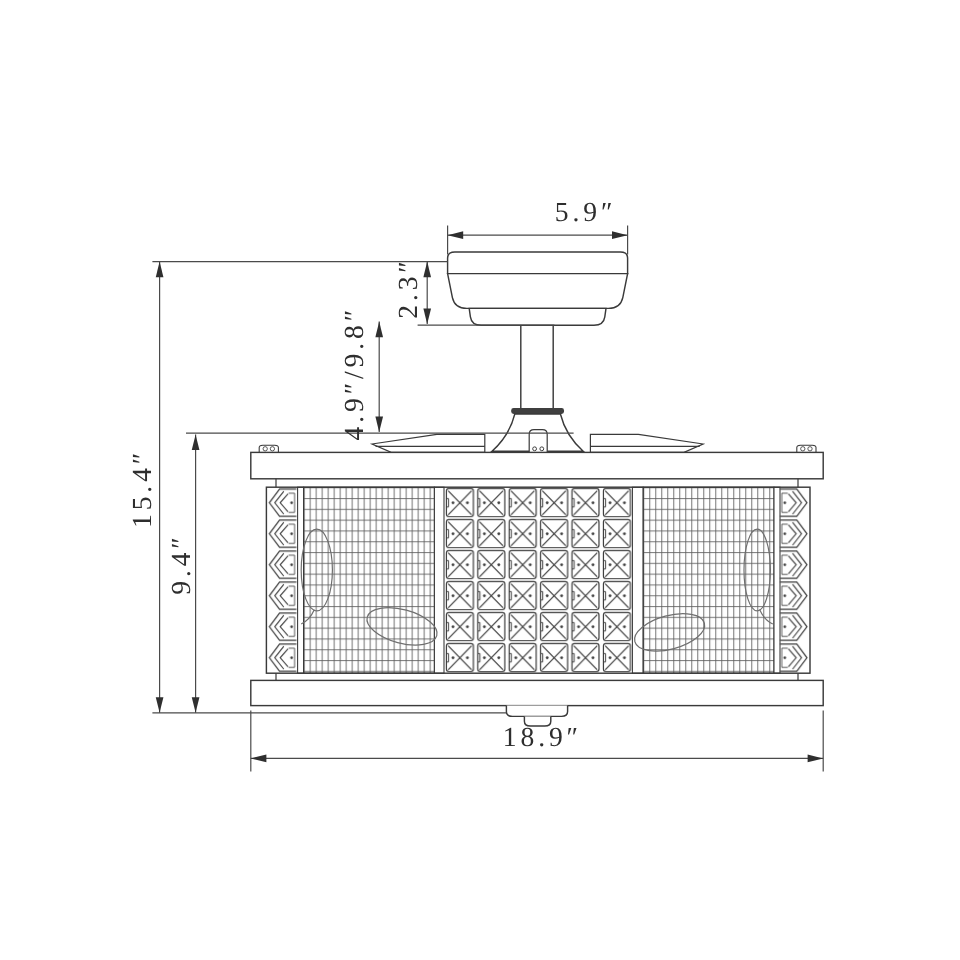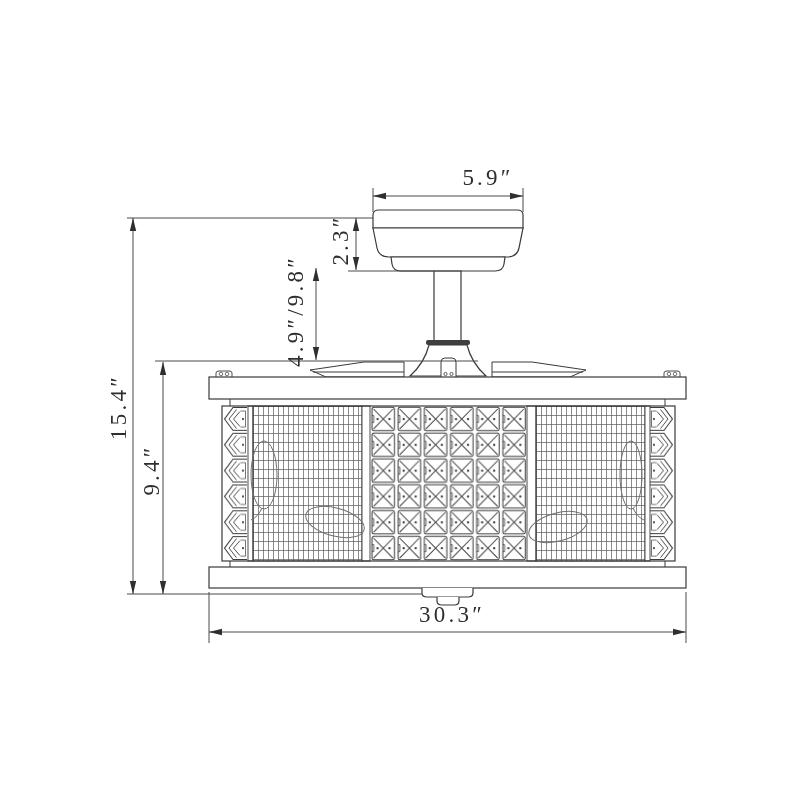--- a/index.html
+++ b/index.html
@@ -159,14 +159,14 @@
   <div class="dim-label" style="left:460px;top:177px;margin-left:28px;">5.9″</div>
 
   <div class="dim-label vertical" style="left:340px;top:240px;">2.3″</div>
 
   <div class="dim-label vertical" style="left:295px;top:311px;">4.9″/9.8″</div>
 
   <div class="dim-label vertical" style="left:118px;top:407px;">15.4″</div>
 
   <div class="dim-label vertical" style="left:151px;top:470px;">9.4″</div>
 
-  <div class="dim-label" style="left:452px;top:614px;">30.3″</div>
+  <div class="dim-label" style="left:452px;top:614px;">18.9″</div>
 </div>
 
 </body></html>

